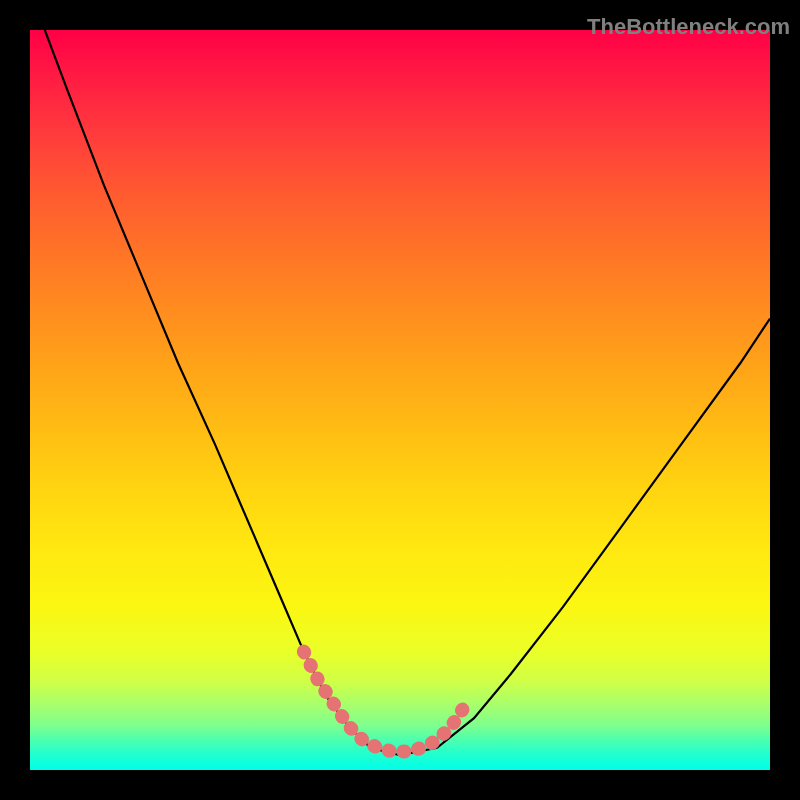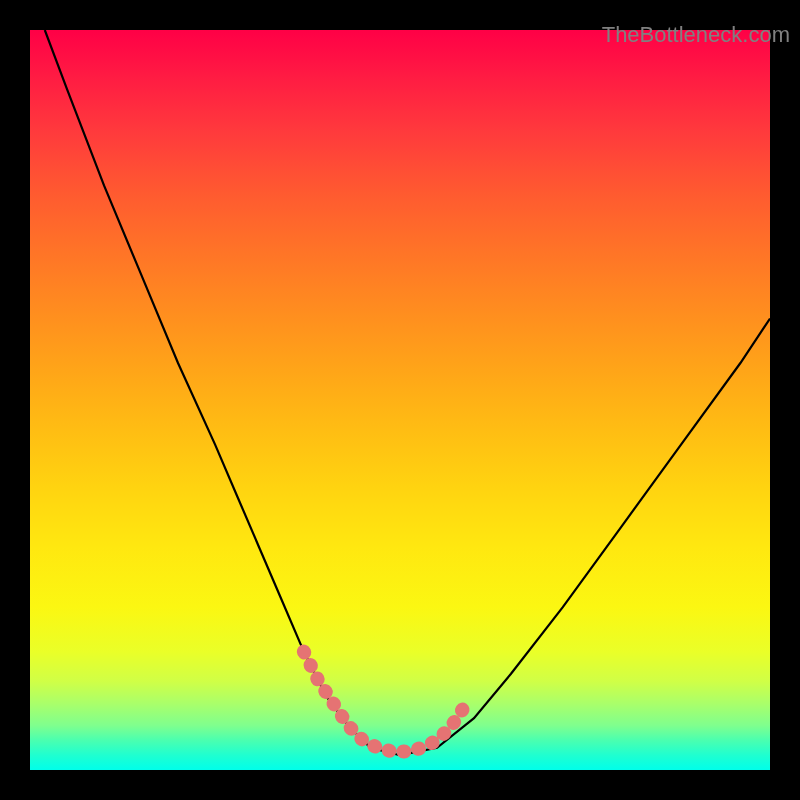--- a/index.html
+++ b/index.html
@@ -6,25 +6,25 @@
   body {
     width: 800px;
     height: 800px;
     background: #000;
     position: relative;
     overflow: hidden;
     font-family: Arial, sans-serif;
   }
   .attribution {
     position: absolute;
-    top: 22px;
+    top: 14px;
     right: 10px;
     color: #808080;
     font-size: 22px;
-    font-weight: 400;
+    font-weight: 700;
     z-index: 10;
   }
   .plot-area {
     position: absolute;
     left: 30px;
     top: 30px;
     width: 740px;
     height: 740px;
   }
   .gradient-bg {

